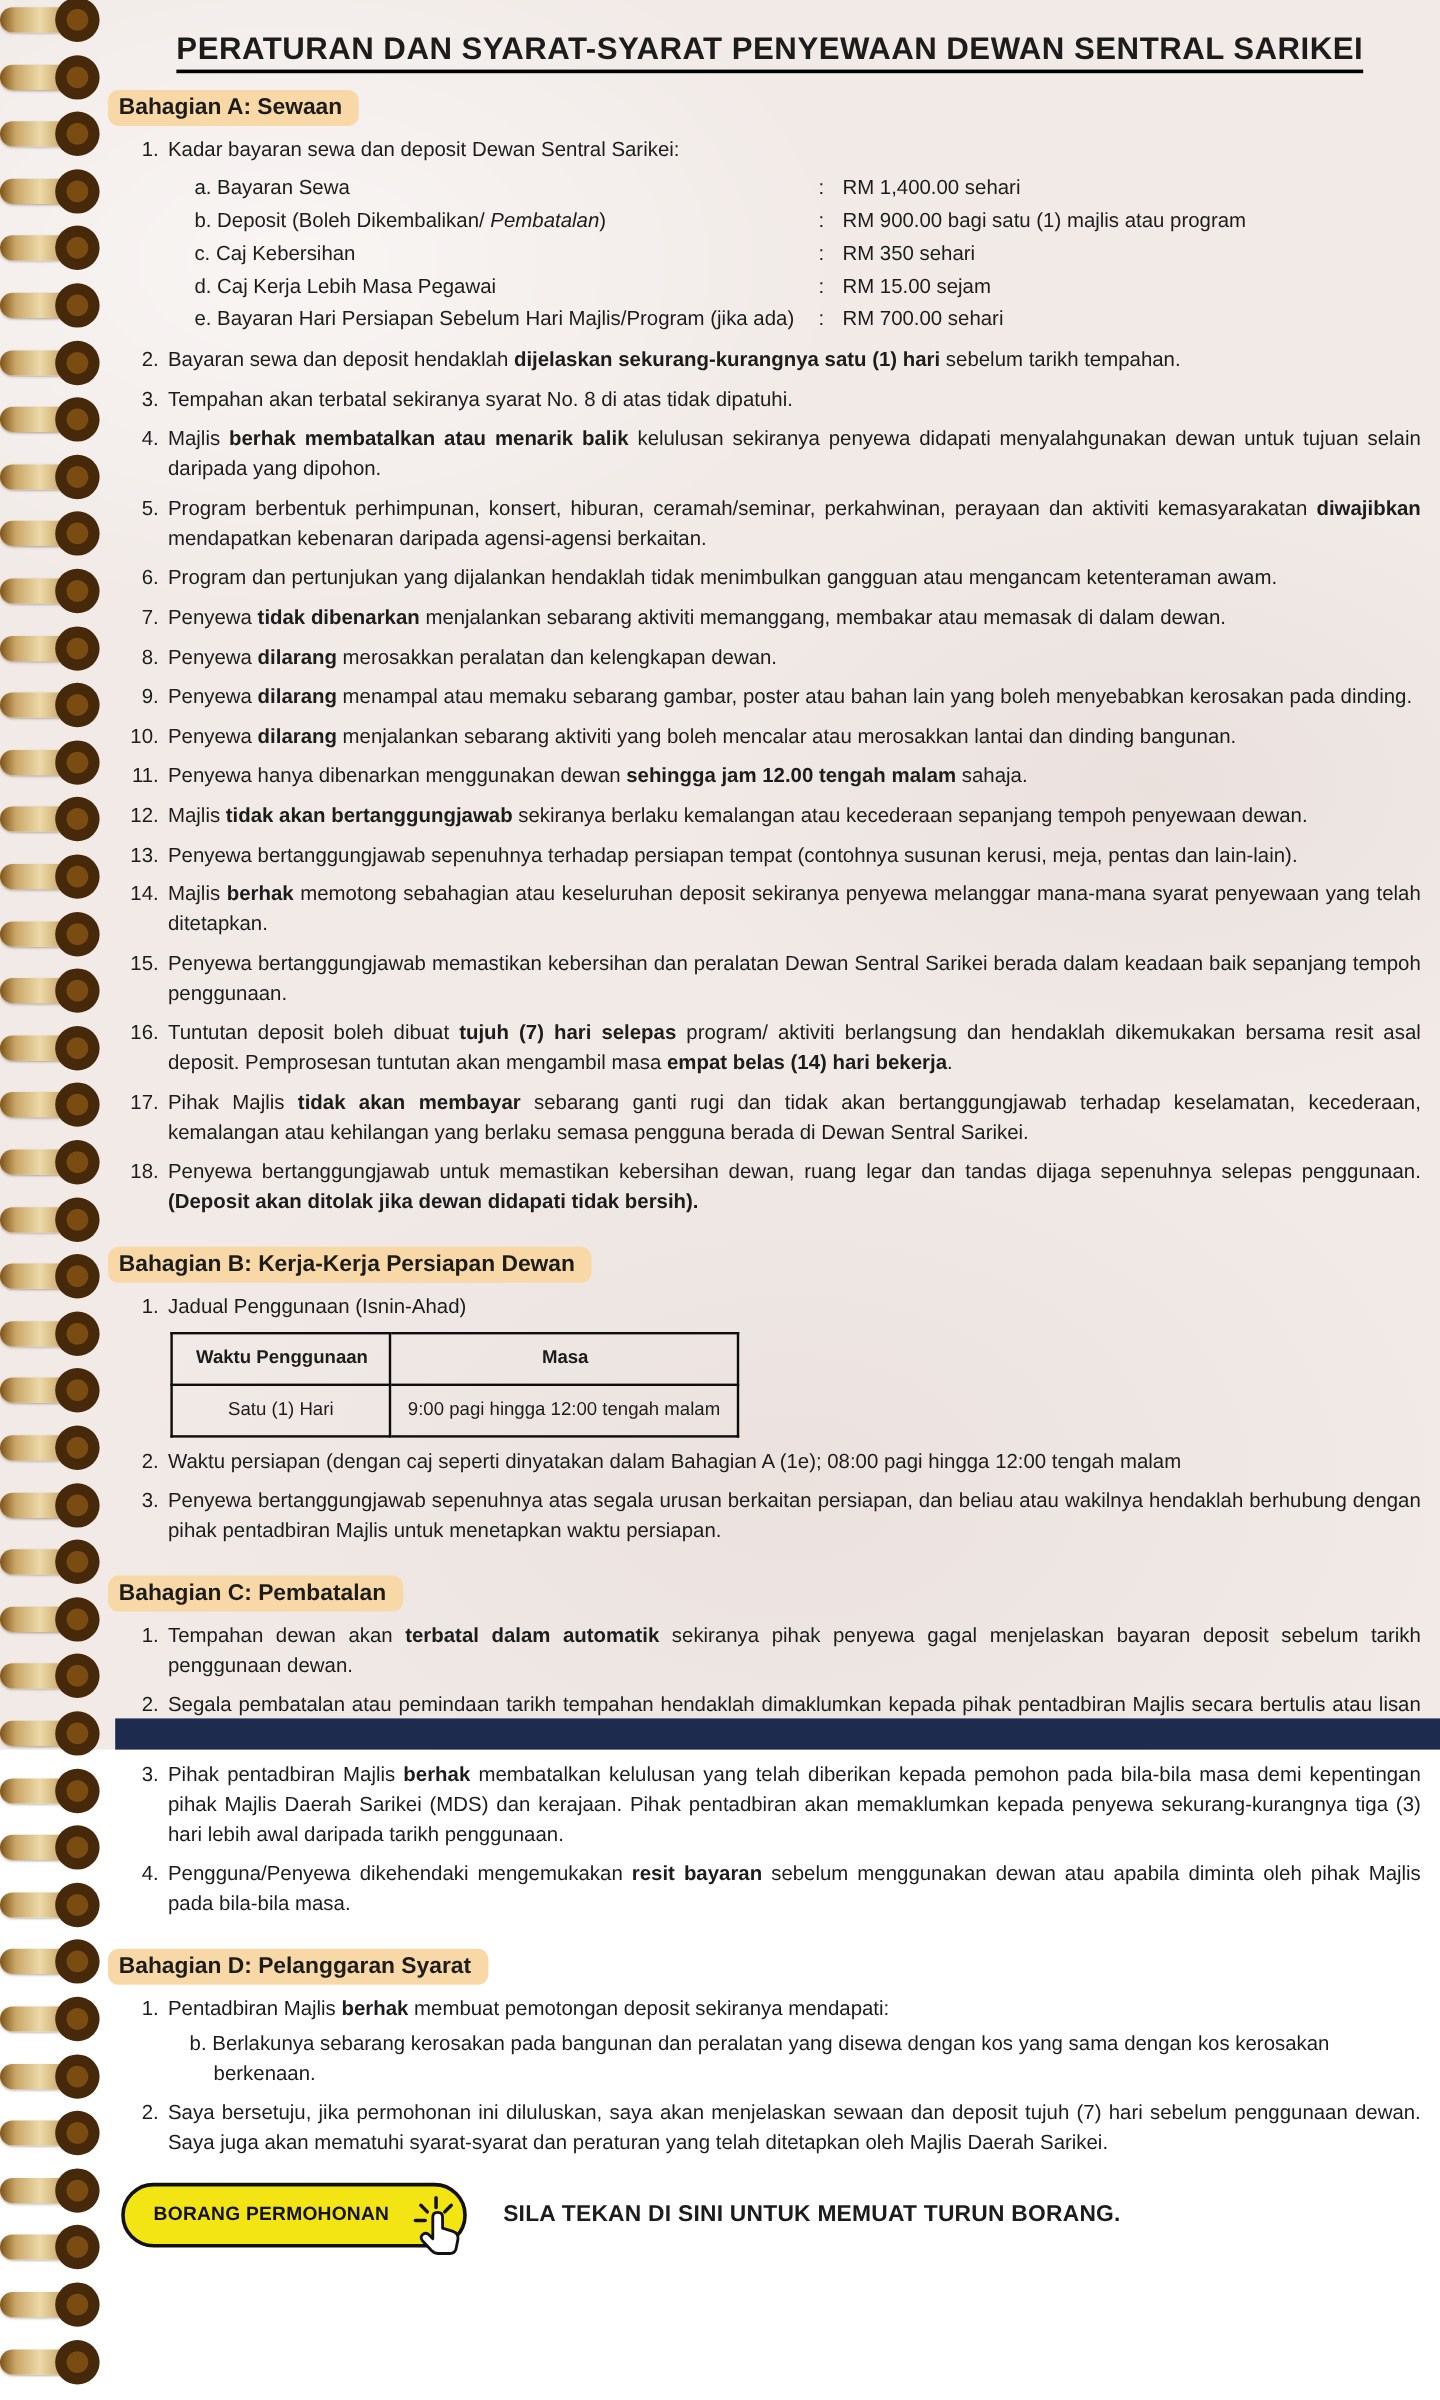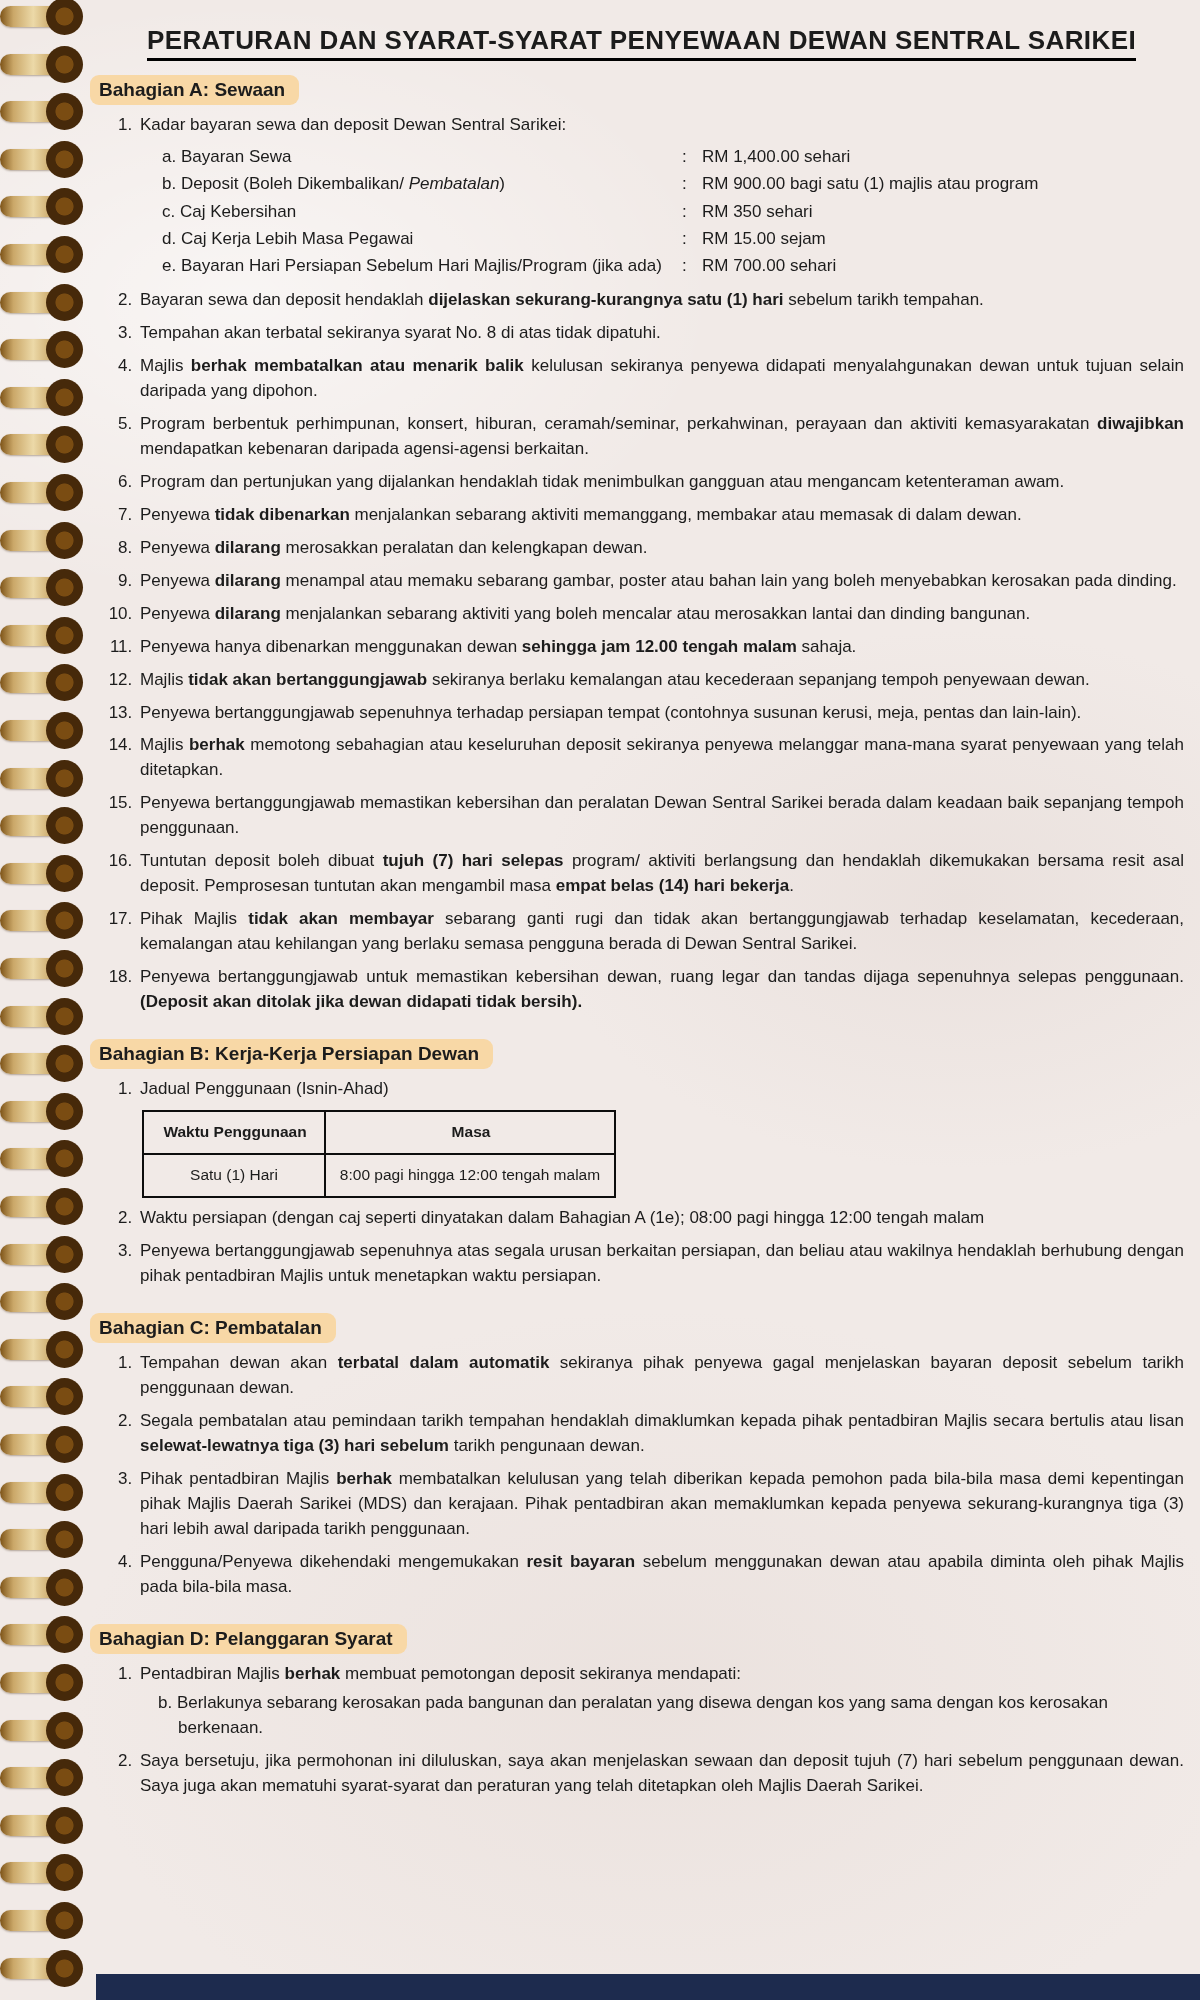--- a/index.html
+++ b/index.html
@@ -4,21 +4,21 @@
 <style>
   :root{
     --highlight:#f8d8a6;
     --btn-yellow:#f3e514;
     --bar-navy:#1d2b4e;
     --paper:#f1eae7;
     --ink:#1c1c1c;
   }
   *{box-sizing:border-box;margin:0;padding:0;}
   body{width:1200px;height:2000px;overflow:hidden;font-family:"Liberation Sans",sans-serif;color:var(--ink);}
-  .page{position:relative;width:1200px;height:2000px;
+  .page{position:relative;width:1200px;height:1458px;
     background:
       radial-gradient(ellipse 800px 500px at 20% 15%, rgba(255,255,255,.55), transparent 60%),
       radial-gradient(ellipse 700px 450px at 80% 45%, rgba(221,208,203,.35), transparent 60%),
       radial-gradient(ellipse 900px 600px at 55% 85%, rgba(226,214,209,.4), transparent 65%),
       var(--paper);
   }
   
   .spiral{position:absolute;left:0;top:0;bottom:0;width:96px;}
   .ring{position:absolute;left:0;width:74px;height:21px;border-radius:10.5px;z-index:2;
     background:linear-gradient(90deg,#7d5317,#caa768 18%,#ecd9a8 45%,#caa768 70%,#96661f 92%);
@@ -175,21 +175,21 @@
           <table class="usage-table">
             <thead>
               <tr>
                 <th>Waktu Penggunaan</th>
                 <th>Masa</th>
               </tr>
             </thead>
             <tbody>
               <tr>
                 <td>Satu (1) Hari</td>
-                <td>8:00 pagi hingga 12:00 tengah malam</td>
+                <td>9:00 pagi hingga 12:00 tengah malam</td>
               </tr>
             </tbody>
           </table>
         </li>
         <li><span>Waktu persiapan (dengan caj seperti dinyatakan dalam Bahagian A (1e); 08:00 pagi hingga 12:00 tengah malam</span></li>
         <li><span>Penyewa bertanggungjawab sepenuhnya atas segala urusan berkaitan persiapan, dan beliau atau wakilnya hendaklah berhubung dengan pihak pentadbiran Majlis untuk menetapkan waktu persiapan.</span></li>
       </ol>
     </div>
 
     <div class="section mt">
@@ -208,17 +208,32 @@
         <li>
           <span>Pentadbiran Majlis <b>berhak</b> membuat pemotongan deposit sekiranya mendapati:</span>
           <div class="subs">
             <div class="sub">b. Berlakunya sebarang kerosakan pada bangunan dan peralatan yang disewa dengan kos yang sama dengan kos kerosakan berkenaan.</div>
           </div>
         </li>
         <li><span>Saya bersetuju, jika permohonan ini diluluskan, saya akan menjelaskan sewaan dan deposit tujuh (7) hari sebelum penggunaan dewan. Saya juga akan mematuhi syarat-syarat dan peraturan yang telah ditetapkan oleh Majlis Daerah Sarikei.</span></li>
       </ol>
     </div>
 
+    <div class="footer-row">
+      <button class="borang-btn">
+        <span>BORANG PERMOHONAN</span>
+        <svg class="tap-icon" viewBox="0 0 64 64">
+          <g stroke="#111" stroke-width="3.2" stroke-linecap="round">
+            <line x1="9" y1="27" x2="18" y2="27"></line>
+            <line x1="14" y1="13" x2="20" y2="19"></line>
+            <line x1="28" y1="6" x2="28" y2="15"></line>
+            <line x1="42" y1="13" x2="36" y2="19"></line>
+          </g>
+          <path d="M25 24 q0-4.5 4.5-4.5 q4.5 0 4.5 4.5 v10 l9.5 3 q5.5 1.8 4.6 7.3 l-1.6 8.2 q-0.9 4.8-5.8 4.8 h-10.5 q-3.8 0-6.4-2.8 l-8.3-9 q-2.8-3.4 0.6-6 q2.8-2 5.4 0.6 l3.5 3.6 z" fill="#ffffff" stroke="#111" stroke-width="2.6" stroke-linejoin="round"></path>
+        </svg>
+      </button>
+      <span class="footer-note">SILA TEKAN DI SINI UNTUK MEMUAT TURUN BORANG.</span>
+    </div>
 
   </div>
 
   <div class="bottom-bar"></div>
 </div>
 
 </body></html>

